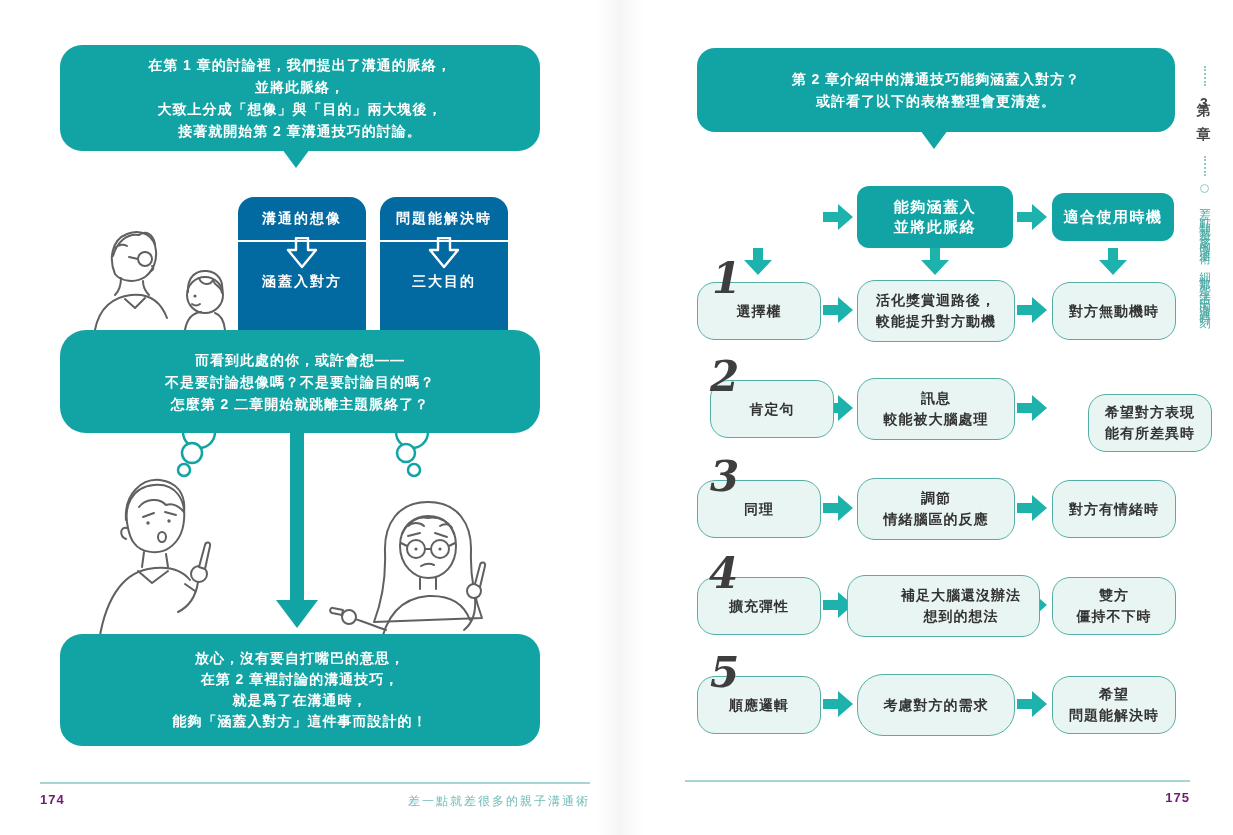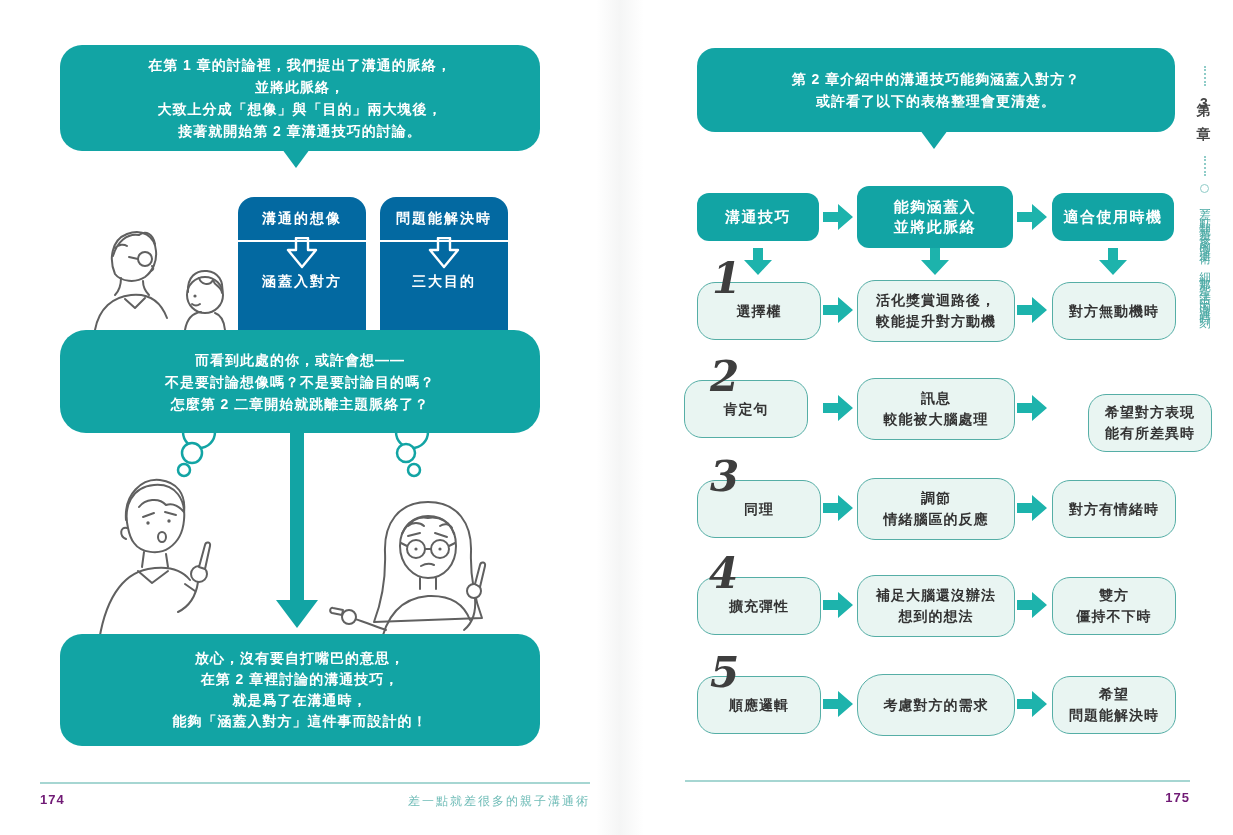--- a/index.html
+++ b/index.html
@@ -165,23 +165,20 @@
 </div>
 
 <div class="abs gutter" style="left:596px;top:0;width:48px;height:835px;"></div>
 
 <div class="abs" style="left:616px;top:0;width:617px;height:734px;">
 
   <div class="abs bubble pre" style="left:81px;top:48px;width:478px;height:84px;border-radius:18px;">第 2 章介紹中的溝通技巧能夠涵蓋入對方？
 或許看了以下的表格整理會更清楚。</div>
   <div class="abs tail-down" style="left:304px;top:130px;"></div>
 
-  <div class="abs th-box" style="left:81px;top:193px;width:122px;height:48px;">
-    <span class="pre">溝通技巧</span>
-  </div>
   <svg class="abs icon" viewBox="0 0 30 26" style="left:207px;top:204px;width:30px;height:26px;">
     <path d="M0,8 h15 v-8 L30,13 15,26 v-8 H0 z" fill="#1db3ac"></path>
   </svg>
   <div class="abs th-box pre" style="left:241px;top:186px;width:156px;height:62px;">
     <span class="pre">能夠涵蓋入
 並將此脈絡</span>
   </div>
   <svg class="abs icon" viewBox="0 0 30 26" style="left:401px;top:204px;width:30px;height:26px;">
     <path d="M0,8 h15 v-8 L30,13 15,26 v-8 H0 z" fill="#1db3ac"></path>
   </svg>
@@ -211,21 +208,21 @@
 較能提升對方動機</span>
     </div>
   <svg class="abs icon" viewBox="0 0 30 26" style="left:401px;top:297px;width:30px;height:26px;">
     <path d="M0,8 h15 v-8 L30,13 15,26 v-8 H0 z" fill="#1db3ac"></path>
     </svg>
   <div class="abs cell" style="left:436px;top:282px;width:122px;height:56px;">
     <span class="pre">對方無動機時</span>
     </div>
 
   <div class="abs row-num" style="left:94px;top:356px;">2</div>
-  <div class="abs cell" style="left:68px;top:380px;width:122px;height:56px;">
+  <div class="abs cell" style="left:94px;top:380px;width:122px;height:56px;">
     <span class="pre">肯定句</span>
     </div>
   <svg class="abs icon" viewBox="0 0 30 26" style="left:207px;top:395px;width:30px;height:26px;">
     <path d="M0,8 h15 v-8 L30,13 15,26 v-8 H0 z" fill="#1db3ac"></path>
     </svg>
   <div class="abs cell" style="left:241px;top:378px;width:156px;height:60px;">
     <span class="pre">訊息
 較能被大腦處理</span>
     </div>
   <svg class="abs icon" viewBox="0 0 30 26" style="left:401px;top:395px;width:30px;height:26px;">
@@ -254,21 +251,21 @@
     <span class="pre">對方有情緒時</span>
     </div>
 
   <div class="abs row-num" style="left:93px;top:553px;">4</div>
   <div class="abs cell" style="left:81px;top:577px;width:122px;height:56px;">
     <span class="pre">擴充彈性</span>
     </div>
   <svg class="abs icon" viewBox="0 0 30 26" style="left:207px;top:592px;width:30px;height:26px;">
     <path d="M0,8 h15 v-8 L30,13 15,26 v-8 H0 z" fill="#1db3ac"></path>
     </svg>
-  <div class="abs cell" style="left:241px;top:575px;width:156px;height:60px;">
+  <div class="abs cell" style="left:231px;top:575px;width:156px;height:60px;padding-left:35px;">
     <span class="pre">補足大腦還沒辦法
 想到的想法</span>
     </div>
   <svg class="abs icon" viewBox="0 0 30 26" style="left:401px;top:592px;width:30px;height:26px;">
     <path d="M0,8 h15 v-8 L30,13 15,26 v-8 H0 z" fill="#1db3ac"></path>
     </svg>
   <div class="abs cell" style="left:436px;top:577px;width:122px;height:56px;">
     <span class="pre">雙方
 僵持不下時</span>
     </div>

